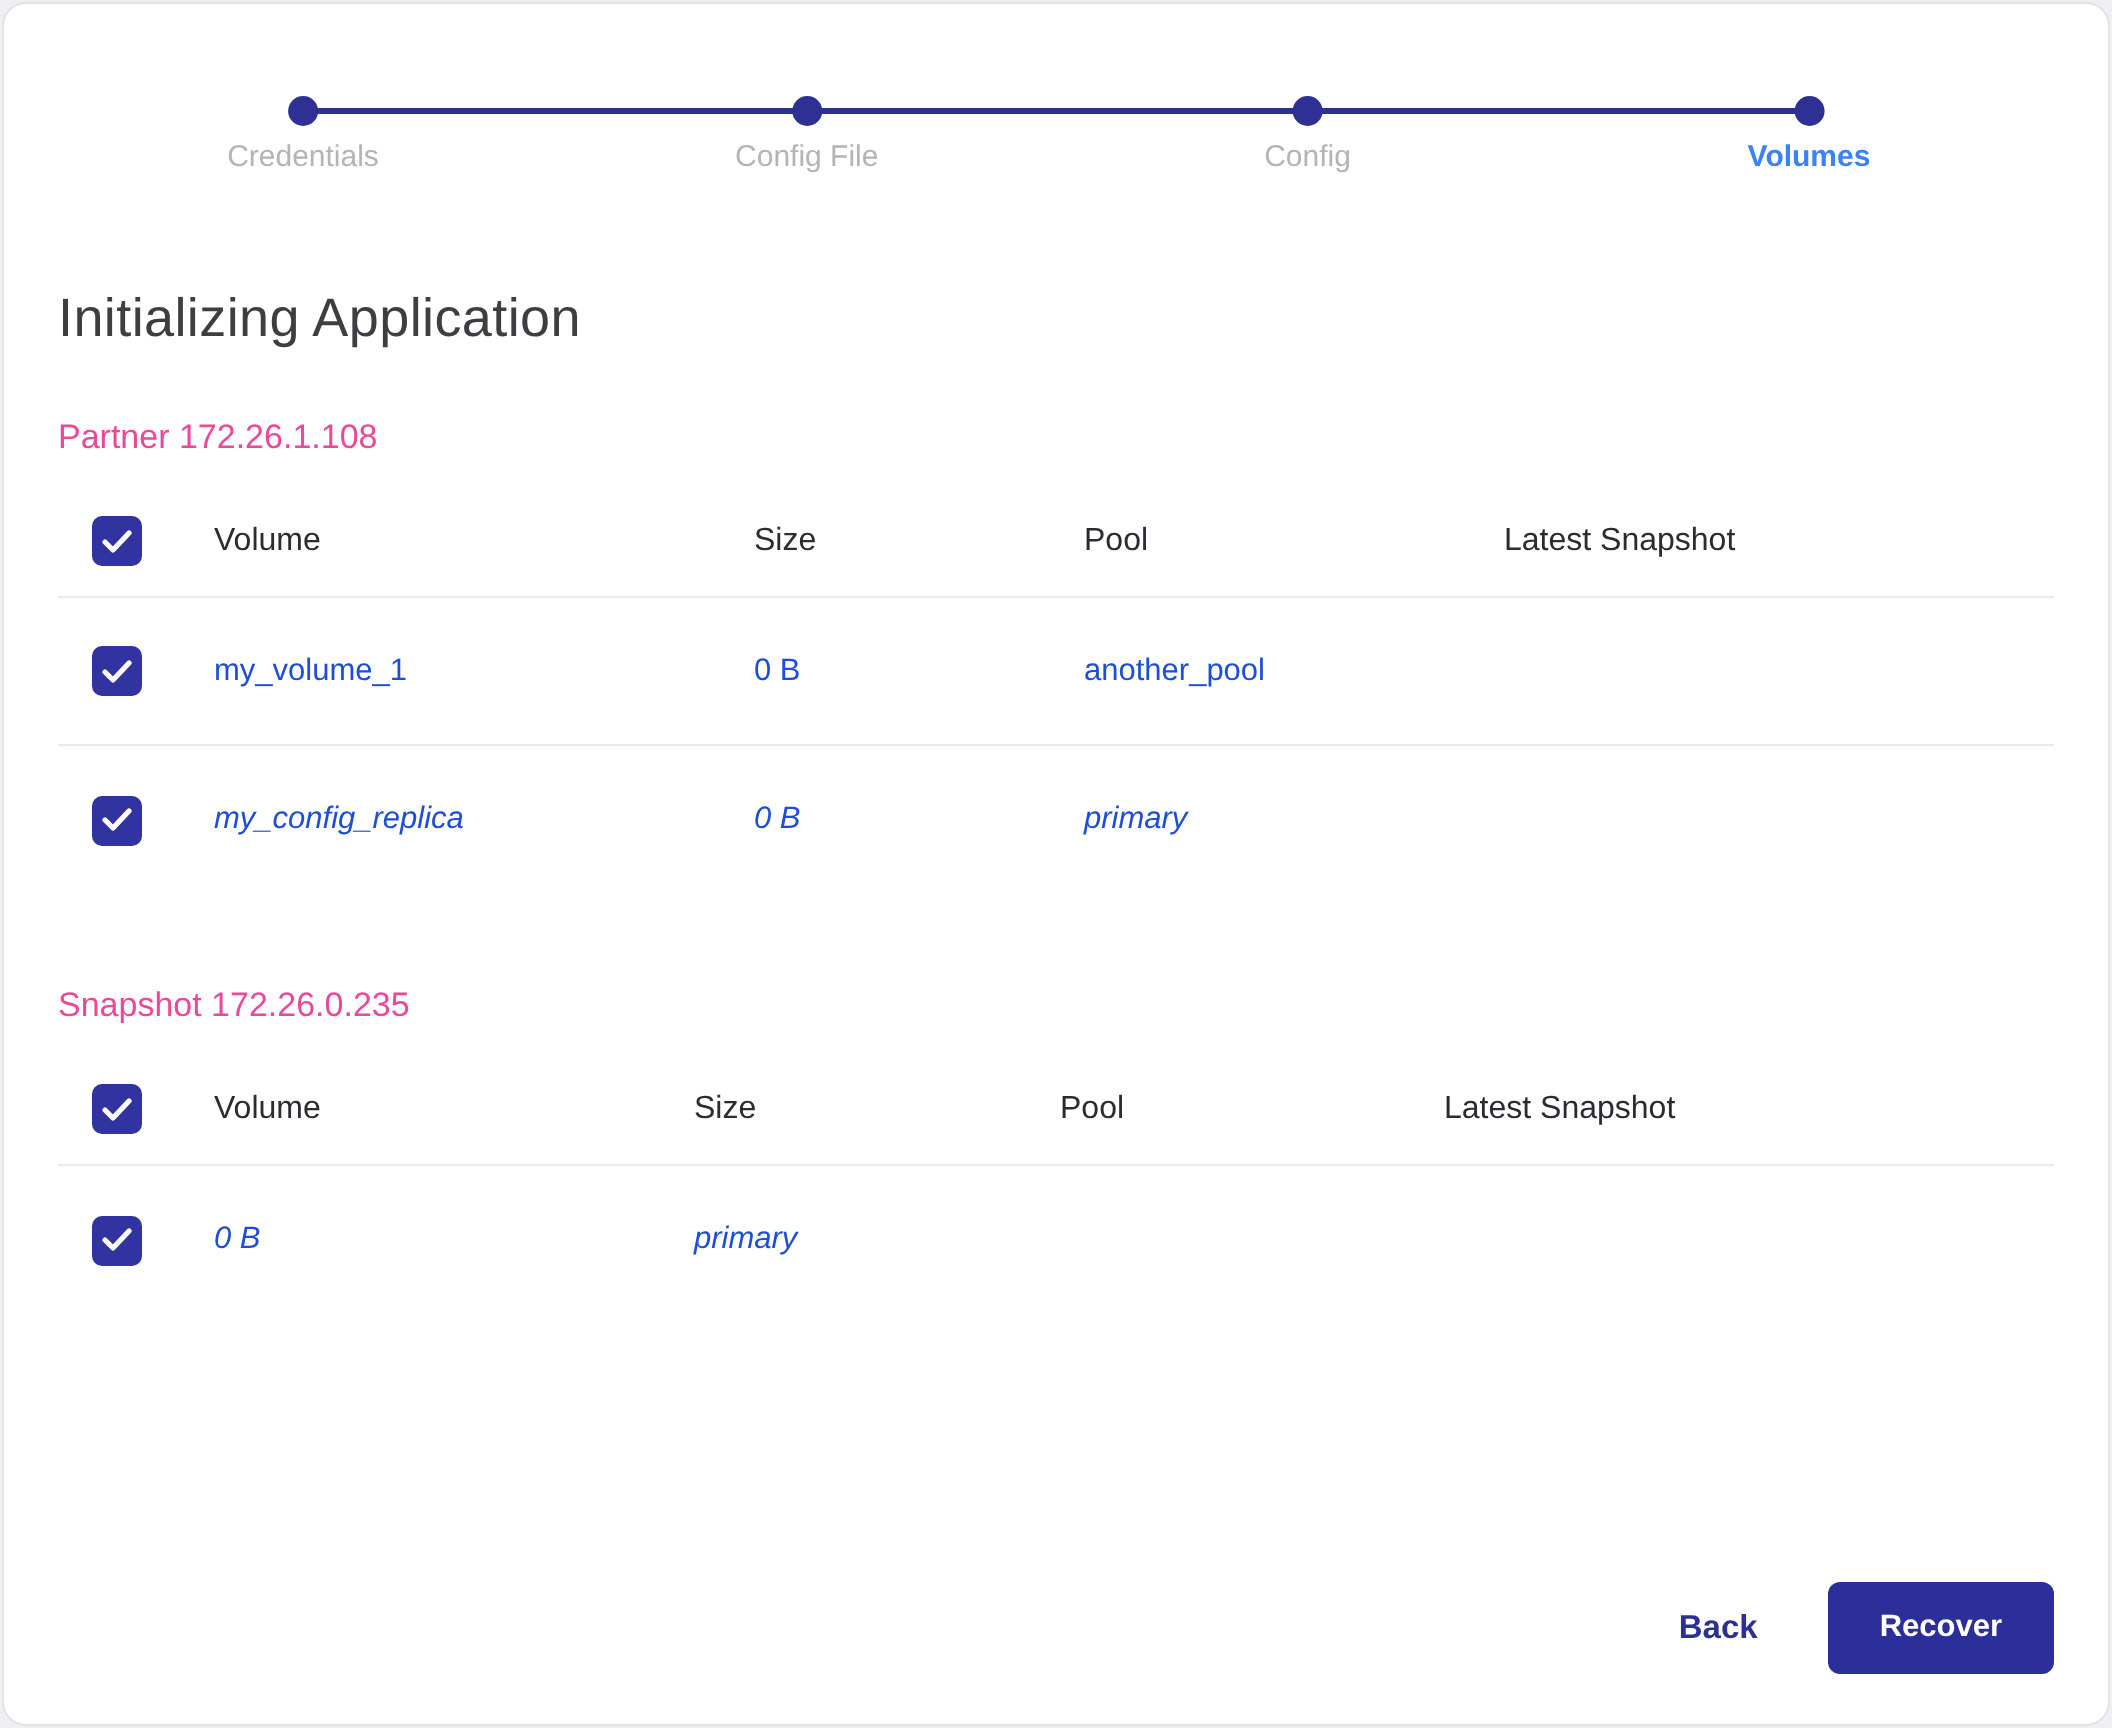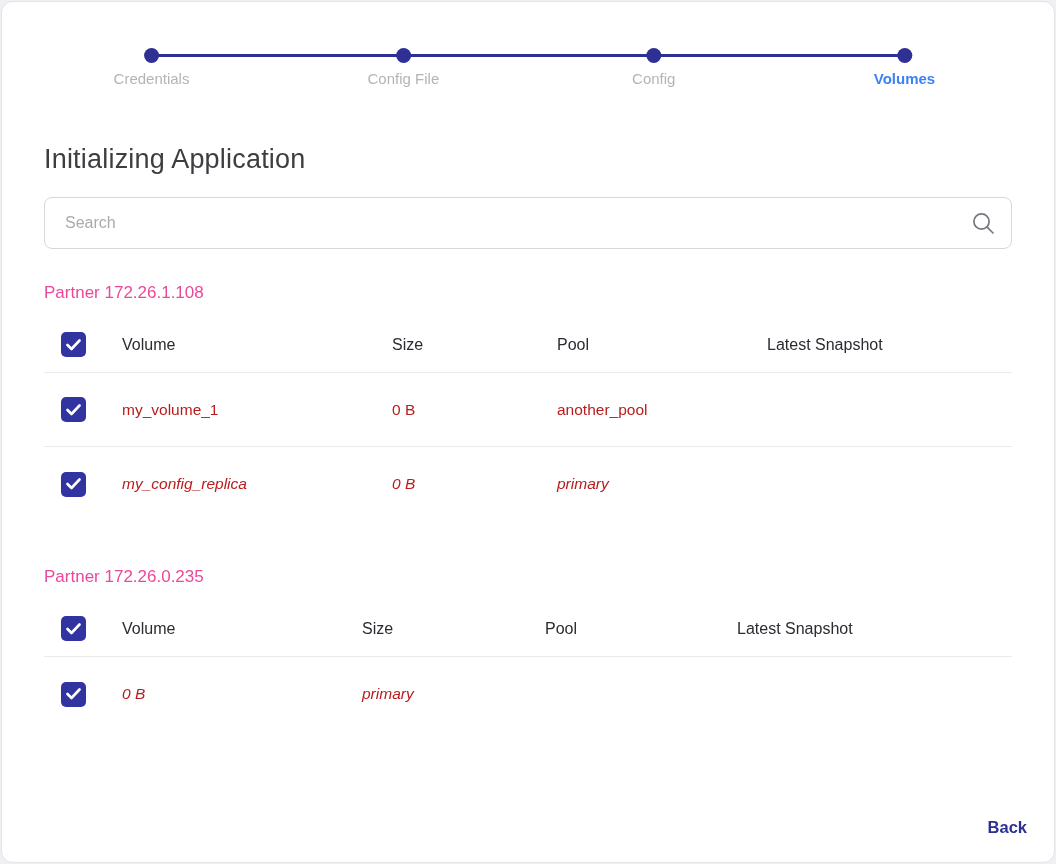--- a/index.html
+++ b/index.html
@@ -10,21 +10,21 @@
     font-family: "Liberation Sans", sans-serif;
     overflow: hidden;
   }
   .card {
     position: relative;
     width: 1054px; height: 862px;
     margin: 1px auto;
     background: #ffffff;
     border: 1px solid #e3e4e8;
     border-radius: 12px;
-    padding: 0 42px;
+    padding: 0 27px;
     overflow: hidden;
   }
   
   .stepper {
     position: relative;
     width: 753px;
     margin: 46px auto 0;
     height: 44px;
   }
   .stepper-line {
@@ -95,21 +95,21 @@
   }
   .table { margin-top: 14px; }
   .trow {
     display: grid;
     align-items: center;
     border-bottom: 1px solid #e9eaec;
   }
   .grid-1 { grid-template-columns: 78px 270px 165px 210px 1fr; }
   .grid-2 { grid-template-columns: 78px 240px 183px 192px 1fr; }
   .thead { height: 56px; font-size: 16px; color: #2b2b31; }
-  .tdata { height: 74px; font-size: 15.5px; color: #b91c1c; }
+  .tdata { height: 74px; font-size: 15.5px; color: #1d4ed8; }
   .tdata:last-child { border-bottom: none; font-style: italic; }
   .cb {
     width: 25px; height: 25px;
     margin-left: 17px;
     background: #3134a0;
     border-radius: 5px;
     display: flex; align-items: center; justify-content: center;
     cursor: pointer;
   }
   
@@ -160,29 +160,20 @@
       <div class="label">Config</div>
     </div>
     <div class="step step-4 active">
       <div class="dot"></div>
       <div class="label">Volumes</div>
     </div>
   </div>
 
   <h1 class="page-title">Initializing Application</h1>
 
-  <div class="search-wrap">
-    <input type="text" placeholder="Search" style="">
-    <span class="search-icon">
-      <svg width="25" height="25" viewBox="0 0 25 25" fill="none">
-        <circle cx="10.5" cy="10.5" r="7.6" stroke="#76787f" stroke-width="1.7"></circle>
-        <line x1="16.2" y1="16.2" x2="22" y2="22" stroke="#76787f" stroke-width="1.7" stroke-linecap="round"></line>
-      </svg>
-    </span>
-  </div>
 
   <h2 class="section-heading">Partner 172.26.1.108</h2>
   <div class="table">
     <div class="trow thead grid-1">
       <div>
           <span class="cb">
         <svg width="15" height="12" viewBox="0 0 15 12" fill="none">
               <polyline points="1.5,6 5.5,10 13.5,1.5" stroke="#ffffff" stroke-width="2.6" stroke-linecap="round" stroke-linejoin="round"></polyline>
             </svg>
       </span>
@@ -213,21 +204,21 @@
             </svg>
       </span>
         </div>
       <div>my_config_replica</div>
       <div>0 B</div>
       <div>primary</div>
       <div></div>
     </div>
   </div>
 
-  <h2 class="section-heading" style="margin-top:46px">Partner 172.26.0.235</h2>
+  <h2 class="section-heading" style="margin-top:46px">Snapshot 172.26.0.235</h2>
   <div class="table">
     <div class="trow thead grid-2">
       <div>
           <span class="cb">
         <svg width="15" height="12" viewBox="0 0 15 12" fill="none">
               <polyline points="1.5,6 5.5,10 13.5,1.5" stroke="#ffffff" stroke-width="2.6" stroke-linecap="round" stroke-linejoin="round"></polyline>
             </svg>
       </span>
         </div>
       <div>Volume</div>
@@ -243,15 +234,16 @@
             </svg>
       </span>
         </div>
       <div>0 B</div>
       <div>primary</div>
     </div>
   </div>
 
   <div class="footer">
     <button class="back-button">Back</button>
+    <button class="recover-button">Recover</button>
   </div>
 
 </div>
 
 </body></html>

